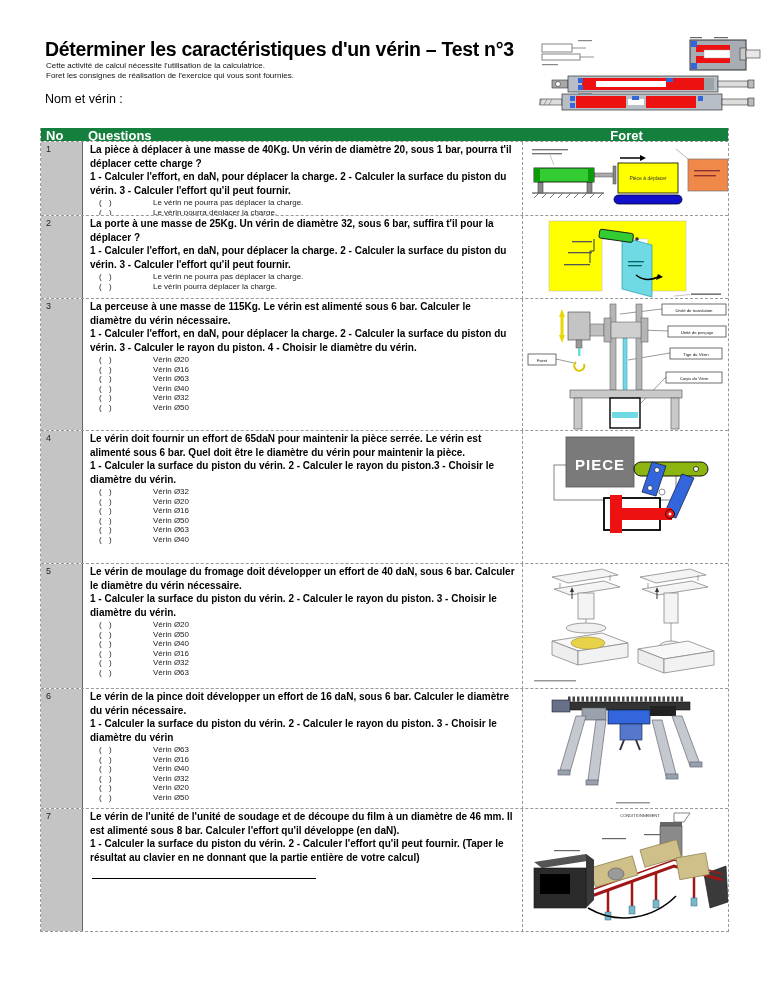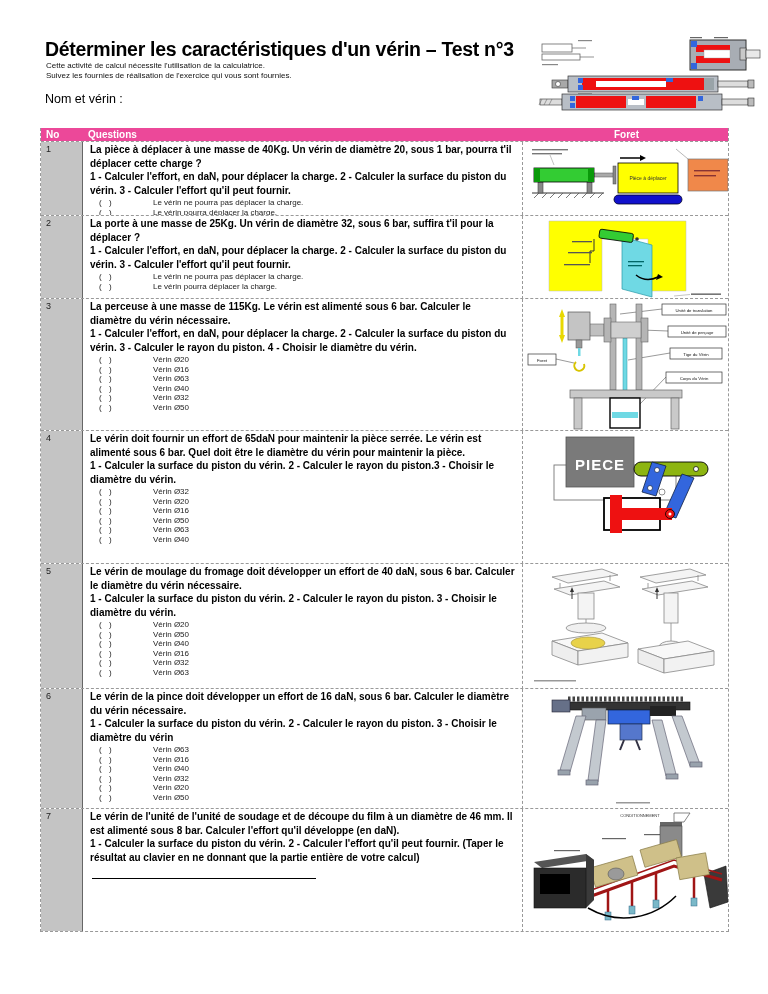--- a/index.html
+++ b/index.html
@@ -8,21 +8,21 @@
     width:768px; height:994px; position:relative;
     font-family:"Liberation Sans", sans-serif; color:#000;
     overflow:hidden;
   }
   .doc-title { position:absolute; left:45px; top:38px; font-size:19.5px; font-weight:bold; letter-spacing:-0.3px; white-space:nowrap; }
   .intro { position:absolute; left:46px; top:61px; font-size:8px; line-height:9.5px; color:#111; }
   .name-label { position:absolute; left:45px; top:92px; font-size:12.5px; color:#000; }
   .header-art { position:absolute; left:538px; top:36px; width:225px; height:76px; }
 
   .qtable { position:absolute; left:40px; top:128px; width:689px; border:1px dashed #999; border-top:none; }
-  .thead { display:grid; grid-template-columns:42px 440px 207px; background:#ec4899; color:#fff; font-weight:bold; font-size:10px; height:13px; align-items:center; }
+  .thead { display:grid; grid-template-columns:42px 440px 207px; background:#15803d; color:#fff; font-weight:bold; font-size:13px; height:13px; align-items:center; }
   .thead .hc { padding-left:5px; }
   .thead .hc.center { text-align:center; padding-left:0; }
   .trow { display:grid; grid-template-columns:42px 440px 207px; border-top:1px dashed #999; overflow:hidden; }
   .trow:first-of-type { border-top:none; }
   .no-cell { background:#c4c4c4; border-right:1px solid #666; font-size:9px; padding:2px 0 0 5px; color:#222; }
   .q-cell { padding:1px 7px 0 7px; border-right:1px dashed #999; overflow:hidden; }
   .q-bold { font-size:10px; font-weight:bold; line-height:13.6px; color:#000; }
   .opts { margin-top:1px; }
   .opt { display:flex; font-size:8px; line-height:9.5px; color:#222; }
   .opt .paren { margin-left:9px; width:24px; letter-spacing:2.5px; white-space:pre; }
@@ -31,21 +31,21 @@
   .img-cell { position:relative; padding:1px; }
   .img-cell svg { display:block; }
   svg text { font-family:"Liberation Sans", sans-serif; }
 </style>
 </head>
 <body>
 
 <div class="doc-title">Déterminer les caractéristiques d'un vérin – Test n°3</div>
 <div class="intro">
   <div>Cette activité de calcul nécessite l'utilisation de la calculatrice.</div>
-  <div>Suivez les fournies de réalisation de l'exercice qui vous sont fournies.</div>
+  <div>Foret les consignes de réalisation de l'exercice qui vous sont fournies.</div>
 </div>
 <div class="name-label">Nom et vérin :</div>
 
 <svg class="header-art" viewBox="0 0 225 76">
   <g>
     <rect x="4" y="8" width="30" height="8" fill="none" stroke="#666" stroke-width="0.8"></rect>
     <rect x="4" y="18" width="38" height="6" fill="none" stroke="#666" stroke-width="0.8"></rect>
     <line x1="34" y1="12" x2="48" y2="12" stroke="#666" stroke-width="0.7"></line>
     <line x1="42" y1="21" x2="56" y2="21" stroke="#666" stroke-width="0.7"></line>
     <rect x="4" y="28" width="16" height="1.2" fill="#888"></rect>

